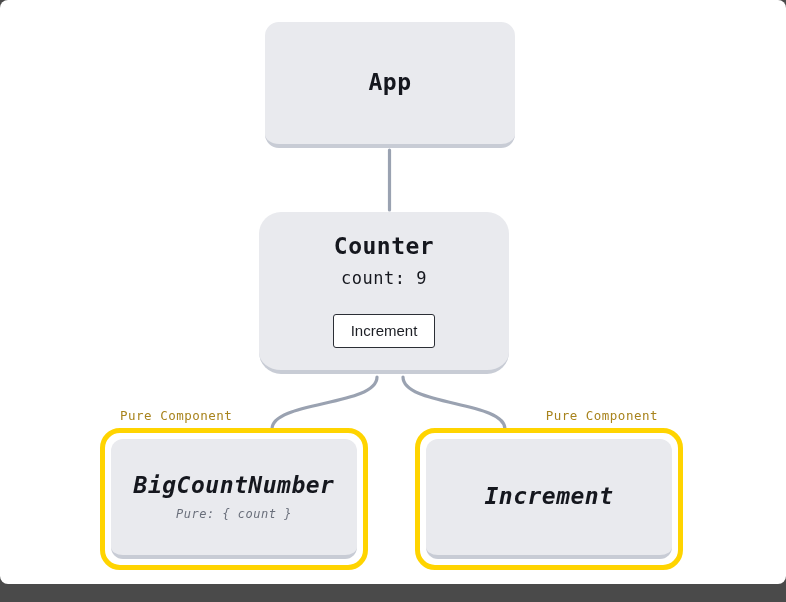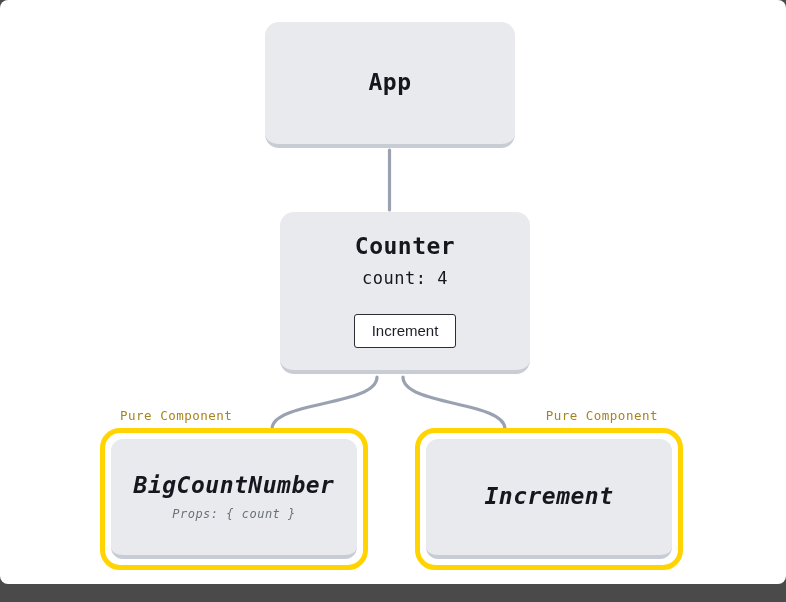--- a/index.html
+++ b/index.html
@@ -40,21 +40,21 @@
     box-sizing: border-box;
   }
   .node-title {
     font-size: 23px;
     font-weight: bold;
     color: var(--title-text, #15171e);
     line-height: 1.1;
     letter-spacing: 0.5px;
   }
   .node-app     { left: 265px; top:  22px; width: 250px; height: 126px; }
-  .node-counter { left: 280px; top: 212px; width: 250px; height: 162px; }
+  .node-counter { left: 259px; top: 212px; width: 250px; height: 162px; border-radius: 22px; }
 
   .counter-state {
     margin-top: 8px;
     font-size: 17px;
     color: var(--title-text, #15171e);
     letter-spacing: 0.5px;
   }
   .increment-button {
     margin-top: 26px;
     font-family: "Liberation Sans", sans-serif;
@@ -114,29 +114,29 @@
     <path d="M377 377 C 377 406, 272 401, 272 429"></path>
     <path d="M403 377 C 403 406, 505 401, 505 429"></path>
   </svg>
 
   <div class="node node-app">
     <div class="node-title">App</div>
   </div>
 
   <div class="node node-counter">
     <div class="node-title">Counter</div>
-    <div class="counter-state">count: 4</div>
+    <div class="counter-state">count: 9</div>
     <button class="increment-button">Increment</button>
   </div>
 
   <div class="pure-label pure-label-left">Pure Component</div>
   <div class="pure-card pure-card-left">
     <div class="node">
       <div class="node-title">BigCountNumber</div>
-      <div class="props-label">Props: { count }</div>
+      <div class="props-label">Pure: { count }</div>
     </div>
   </div>
 
   <div class="pure-label pure-label-right">Pure Component</div>
   <div class="pure-card pure-card-right">
     <div class="node">
       <div class="node-title">Increment</div>
     </div>
   </div>
 

